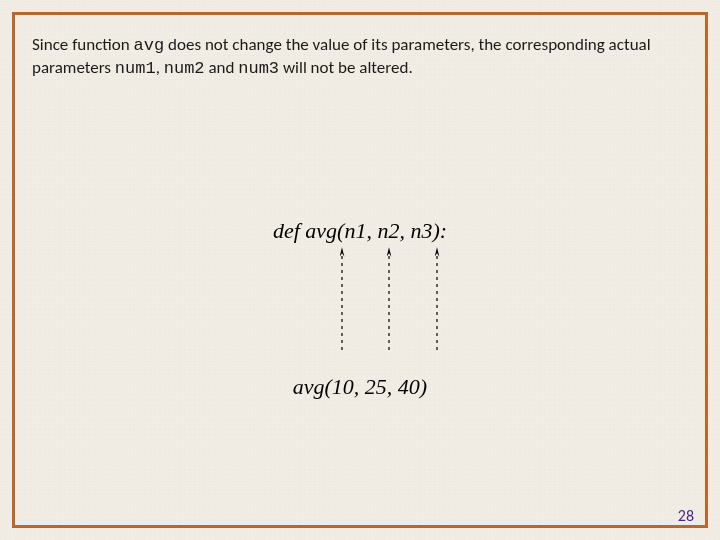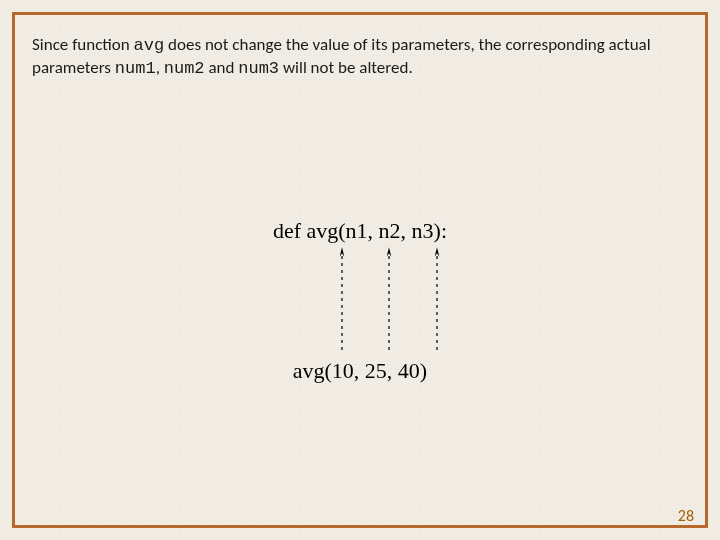--- a/index.html
+++ b/index.html
@@ -47,51 +47,52 @@
     left: 185px;
     top: 210px;
     width: 350px;
     height: 175px;
     text-align: center;
     font-family: "Times New Roman", Times, serif;
     font-size: 22px;
     color: #000;
     box-sizing: border-box;
     padding-top: 6px;
+    font-style: italic;
   }
   .figure .def-line,
   .figure .call-line {
     white-space: pre;
   }
   .figure .def-line {
     position: absolute;
     top: 8px;
     left: 0;
     right: 0;
   }
   .figure .call-line {
     position: absolute;
-    top: 148px;
+    top: 164px;
     left: 0;
     right: 0;
   }
   svg.arrows {
     position: absolute;
     left: 0;
     top: 0;
     width: 350px;
     height: 175px;
     pointer-events: none;
   }
   .page-num {
     position: absolute;
     right: 26px;
     bottom: 15px;
     font-size: 16px;
-    color: #a16207;
+    color: #4c1d95;
   }
 </style>
 </head>
 <body>
 
 <div class="frame"></div>
 
 <div class="body-text">
   <span>Since function </span><span class="mono">avg</span><span> does not change the value of its parameters, the corresponding actual parameters </span><span class="mono">num1</span><span>, </span><span class="mono">num2</span><span> and </span><span class="mono">num3</span><span> will not be altered.</span>
 </div>

